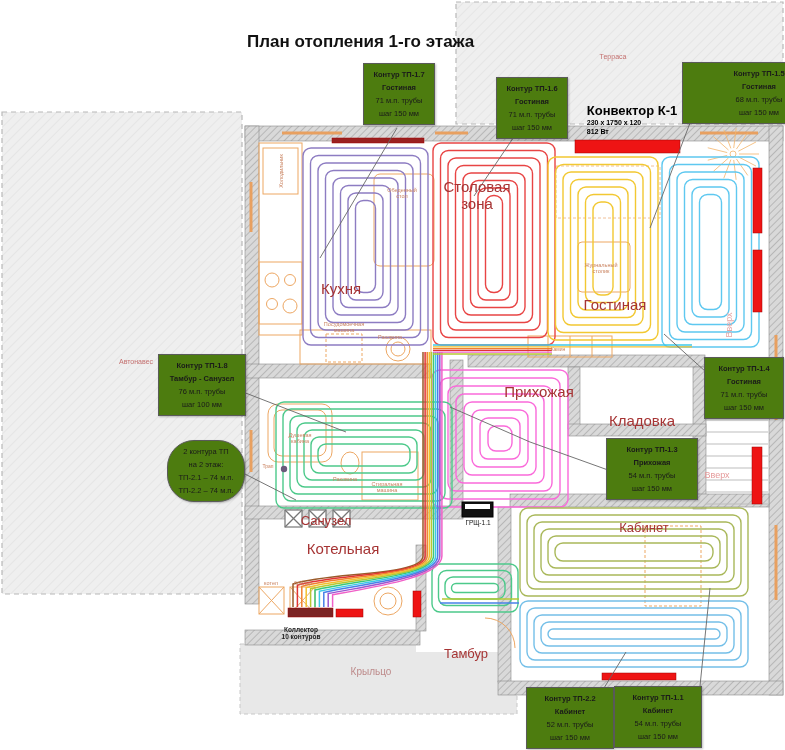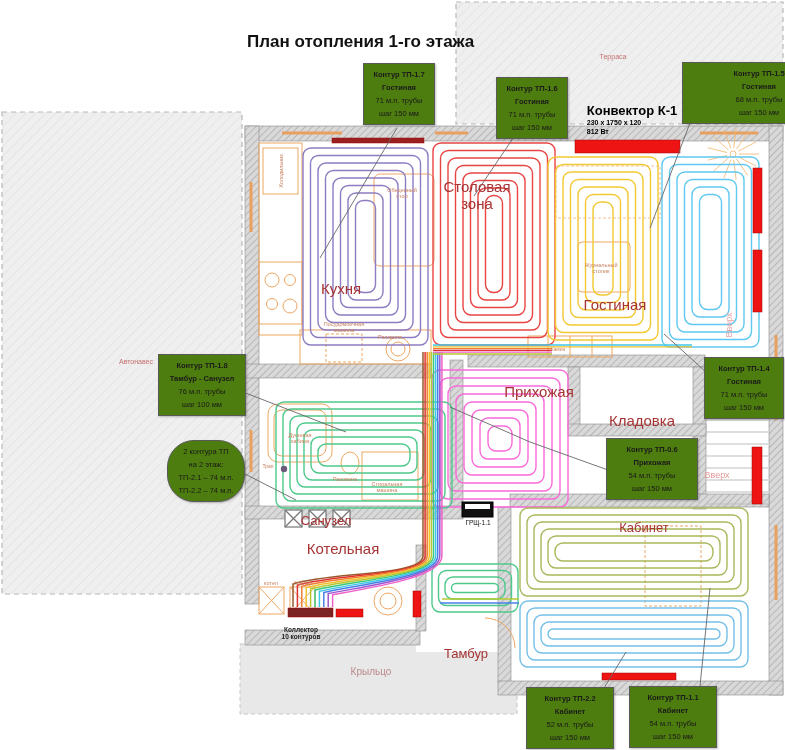--- a/index.html
+++ b/index.html
@@ -337,21 +337,21 @@
   <div>68 м.п. трубы</div>
   <div>шаг 150 мм</div>
 </div>
 <div class="callout" style="left:704px;top:357px;width:72px;">
   <div class="c-b">Контур ТП-1.4</div>
   <div class="c-b">Гостиная</div>
   <div>71 м.п. трубы</div>
   <div>шаг 150 мм</div>
 </div>
 <div class="callout" style="left:606px;top:438px;width:84px;">
-  <div class="c-b">Контур ТП-0.6</div>
+  <div class="c-b">Контур ТП-1.3</div>
   <div class="c-b">Прихожая</div>
   <div>54 м.п. трубы</div>
   <div>шаг 150 мм</div>
 </div>
 <div class="callout" style="left:158px;top:354px;width:80px;">
   <div class="c-b">Контур ТП-1.8</div>
   <div class="c-b">Тамбур - Санузел</div>
   <div>76 м.п. трубы</div>
   <div>шаг 100 мм</div>
 </div>
@@ -360,20 +360,20 @@
   <div>на 2 этаж:</div>
   <div>ТП-2.1 – 74 м.п.</div>
   <div>ТП-2.2 – 74 м.п.</div>
 </div>
 <div class="callout" style="left:526px;top:687px;width:80px;">
   <div class="c-b">Контур ТП-2.2</div>
   <div class="c-b">Кабинет</div>
   <div>52 м.п. трубы</div>
   <div>шаг 150 мм</div>
 </div>
-<div class="callout" style="left:629px;top:686px;width:80px;">
+<div class="callout" style="left:614px;top:686px;width:80px;">
   <div class="c-b">Контур ТП-1.1</div>
   <div class="c-b">Кабинет</div>
   <div>54 м.п. трубы</div>
   <div>шаг 150 мм</div>
 </div>
 
 </div>
 
 </body></html>

